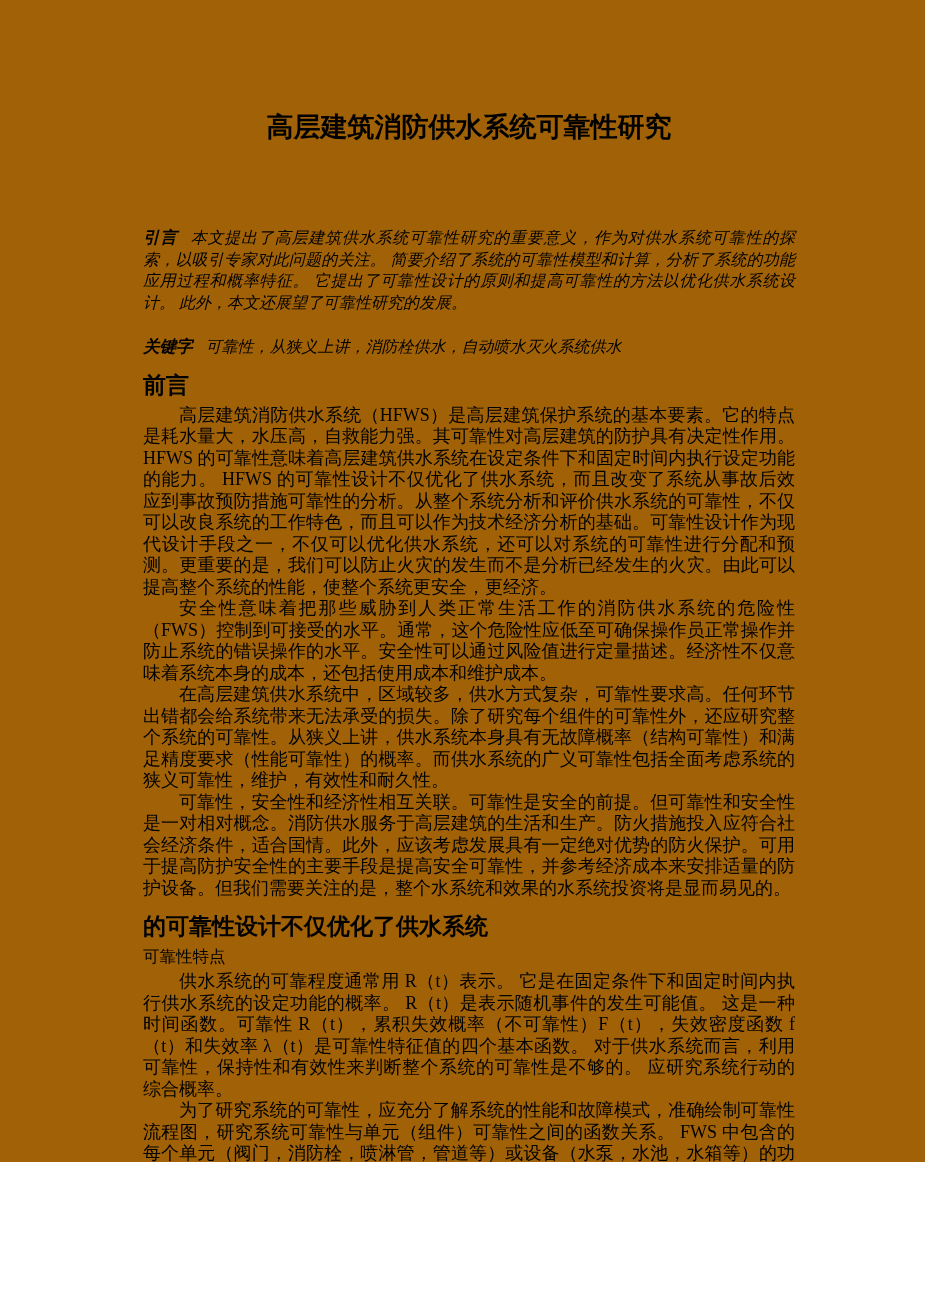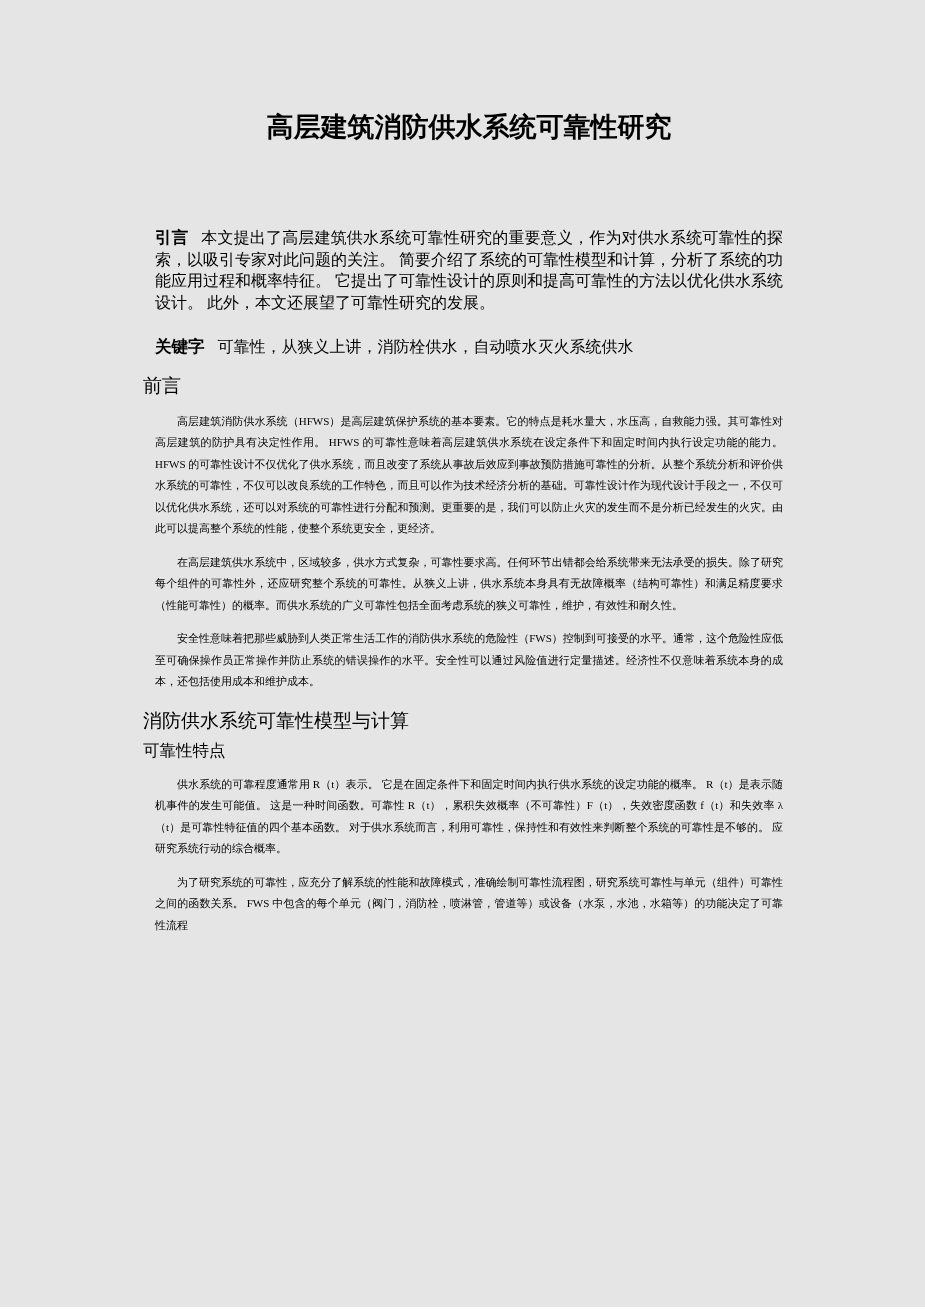--- a/index.html
+++ b/index.html
@@ -8,67 +8,68 @@
     background: #ffffff;
   }
   body {
     font-family: "Liberation Serif", "DejaVu Serif", serif;
     color: #000000;
   }
   .page {
     position: relative;
     box-sizing: border-box;
     width: 925px;
-    height: 1307px;
-    background: #e5e5e5;
+    height: 1162px;
+    background: #a16207;
     padding: 110px 130px 0 143px;
     overflow: hidden;
   }
   .doc-title {
     font-size: 27px;
     font-weight: bold;
     text-align: center;
     margin: 0;
     line-height: 34px;
   }
   .meta-para {
     font-size: 16px;
     line-height: 21.5px;
     text-align: justify;
-    margin: 12px;
+    margin: 0;
+    font-style: italic;
   }
   .abstract {
     margin-top: 83px;
   }
   .keywords {
     margin-top: 23px;
   }
   .inline-label {
     font-weight: bold;
     font-size: 16.5px;
     margin-right: 13px;
   }
   .sec-heading {
-    font-size: 19px;
-    font-weight: normal;
+    font-size: 23px;
+    font-weight: bold;
     margin: 15px 0 6px 0;
     line-height: 26px;
   }
   .sub-heading {
     font-size: 16.5px;
     font-weight: normal;
     margin: 6px 0 3px 0;
     line-height: 22px;
   }
   .body-para {
-    font-size: 11px;
+    font-size: 18px;
     line-height: 21.5px;
     text-align: justify;
     text-indent: 2em;
-    margin: 12px;
+    margin: 0;
   }
   section {
     margin: 0;
   }
 </style>
 </head>
 <body>
 
 <div class="page">
 
@@ -77,26 +78,27 @@
   <p class="meta-para abstract"><span class="inline-label">引言</span><span>本文提出了高层建筑供水系统可靠性研究的重要意义，作为对供水系统可靠性的探索，以吸引专家对此问题的关注。 简要介绍了系统的可靠性模型和计算，分析了系统的功能应用过程和概率特征。 它提出了可靠性设计的原则和提高可靠性的方法以优化供水系统设计。 此外，本文还展望了可靠性研究的发展。</span></p>
 
   <p class="meta-para keywords"><span class="inline-label">关键字</span><span>可靠性，从狭义上讲，消防栓供水，自动喷水灭火系统供水</span></p>
 
   <section>
     <h2 class="sec-heading">前言</h2>
     <p class="body-para">高层建筑消防供水系统（HFWS）是高层建筑保护系统的基本要素。它的特点是耗水量大，水压高，自救能力强。其可靠性对高层建筑的防护具有决定性作用。 HFWS 的可靠性意味着高层建筑供水系统在设定条件下和固定时间内执行设定功能的能力。 HFWS 的可靠性设计不仅优化了供水系统，而且改变了系统从事故后效应到事故预防措施可靠性的分析。从整个系统分析和评价供水系统的可靠性，不仅可以改良系统的工作特色，而且可以作为技术经济分析的基础。可靠性设计作为现代设计手段之一，不仅可以优化供水系统，还可以对系统的可靠性进行分配和预测。更重要的是，我们可以防止火灾的发生而不是分析已经发生的火灾。由此可以提高整个系统的性能，使整个系统更安全，更经济。</p>
   </section>
 
   <section>
+    <p class="body-para">安全性意味着把那些威胁到人类正常生活工作的消防供水系统的危险性（FWS）控制到可接受的水平。通常，这个危险性应低至可确保操作员正常操作并防止系统的错误操作的水平。安全性可以通过风险值进行定量描述。经济性不仅意味着系统本身的成本，还包括使用成本和维护成本。</p>
     <p class="body-para">在高层建筑供水系统中，区域较多，供水方式复杂，可靠性要求高。任何环节出错都会给系统带来无法承受的损失。除了研究每个组件的可靠性外，还应研究整个系统的可靠性。从狭义上讲，供水系统本身具有无故障概率（结构可靠性）和满足精度要求（性能可靠性）的概率。而供水系统的广义可靠性包括全面考虑系统的狭义可靠性，维护，有效性和耐久性。</p>
-    <p class="body-para">安全性意味着把那些威胁到人类正常生活工作的消防供水系统的危险性（FWS）控制到可接受的水平。通常，这个危险性应低至可确保操作员正常操作并防止系统的错误操作的水平。安全性可以通过风险值进行定量描述。经济性不仅意味着系统本身的成本，还包括使用成本和维护成本。</p>
+    <p class="body-para">可靠性，安全性和经济性相互关联。可靠性是安全的前提。但可靠性和安全性是一对相对概念。消防供水服务于高层建筑的生活和生产。防火措施投入应符合社会经济条件，适合国情。此外，应该考虑发展具有一定绝对优势的防火保护。可用于提高防护安全性的主要手段是提高安全可靠性，并参考经济成本来安排适量的防护设备。但我们需要关注的是，整个水系统和效果的水系统投资将是显而易见的。</p>
   </section>
 
   <section>
-    <h2 class="sec-heading">消防供水系统可靠性模型与计算</h2>
+    <h2 class="sec-heading">的可靠性设计不仅优化了供水系统</h2>
 
     <h3 class="sub-heading">可靠性特点</h3>
     <p class="body-para">供水系统的可靠程度通常用 R（t）表示。 它是在固定条件下和固定时间内执行供水系统的设定功能的概率。 R（t）是表示随机事件的发生可能值。 这是一种时间函数。可靠性 R（t），累积失效概率（不可靠性）F（t），失效密度函数 f（t）和失效率 λ（t）是可靠性特征值的四个基本函数。 对于供水系统而言，利用可靠性，保持性和有效性来判断整个系统的可靠性是不够的。 应研究系统行动的综合概率。</p>
 
     <p class="body-para">为了研究系统的可靠性，应充分了解系统的性能和故障模式，准确绘制可靠性流程图，研究系统可靠性与单元（组件）可靠性之间的函数关系。 FWS 中包含的每个单元（阀门，消防栓，喷淋管，管道等）或设备（水泵，水池，水箱等）的功能决定了可靠性流程</p>
   </section>
 
 </div>
 
 </body></html>

